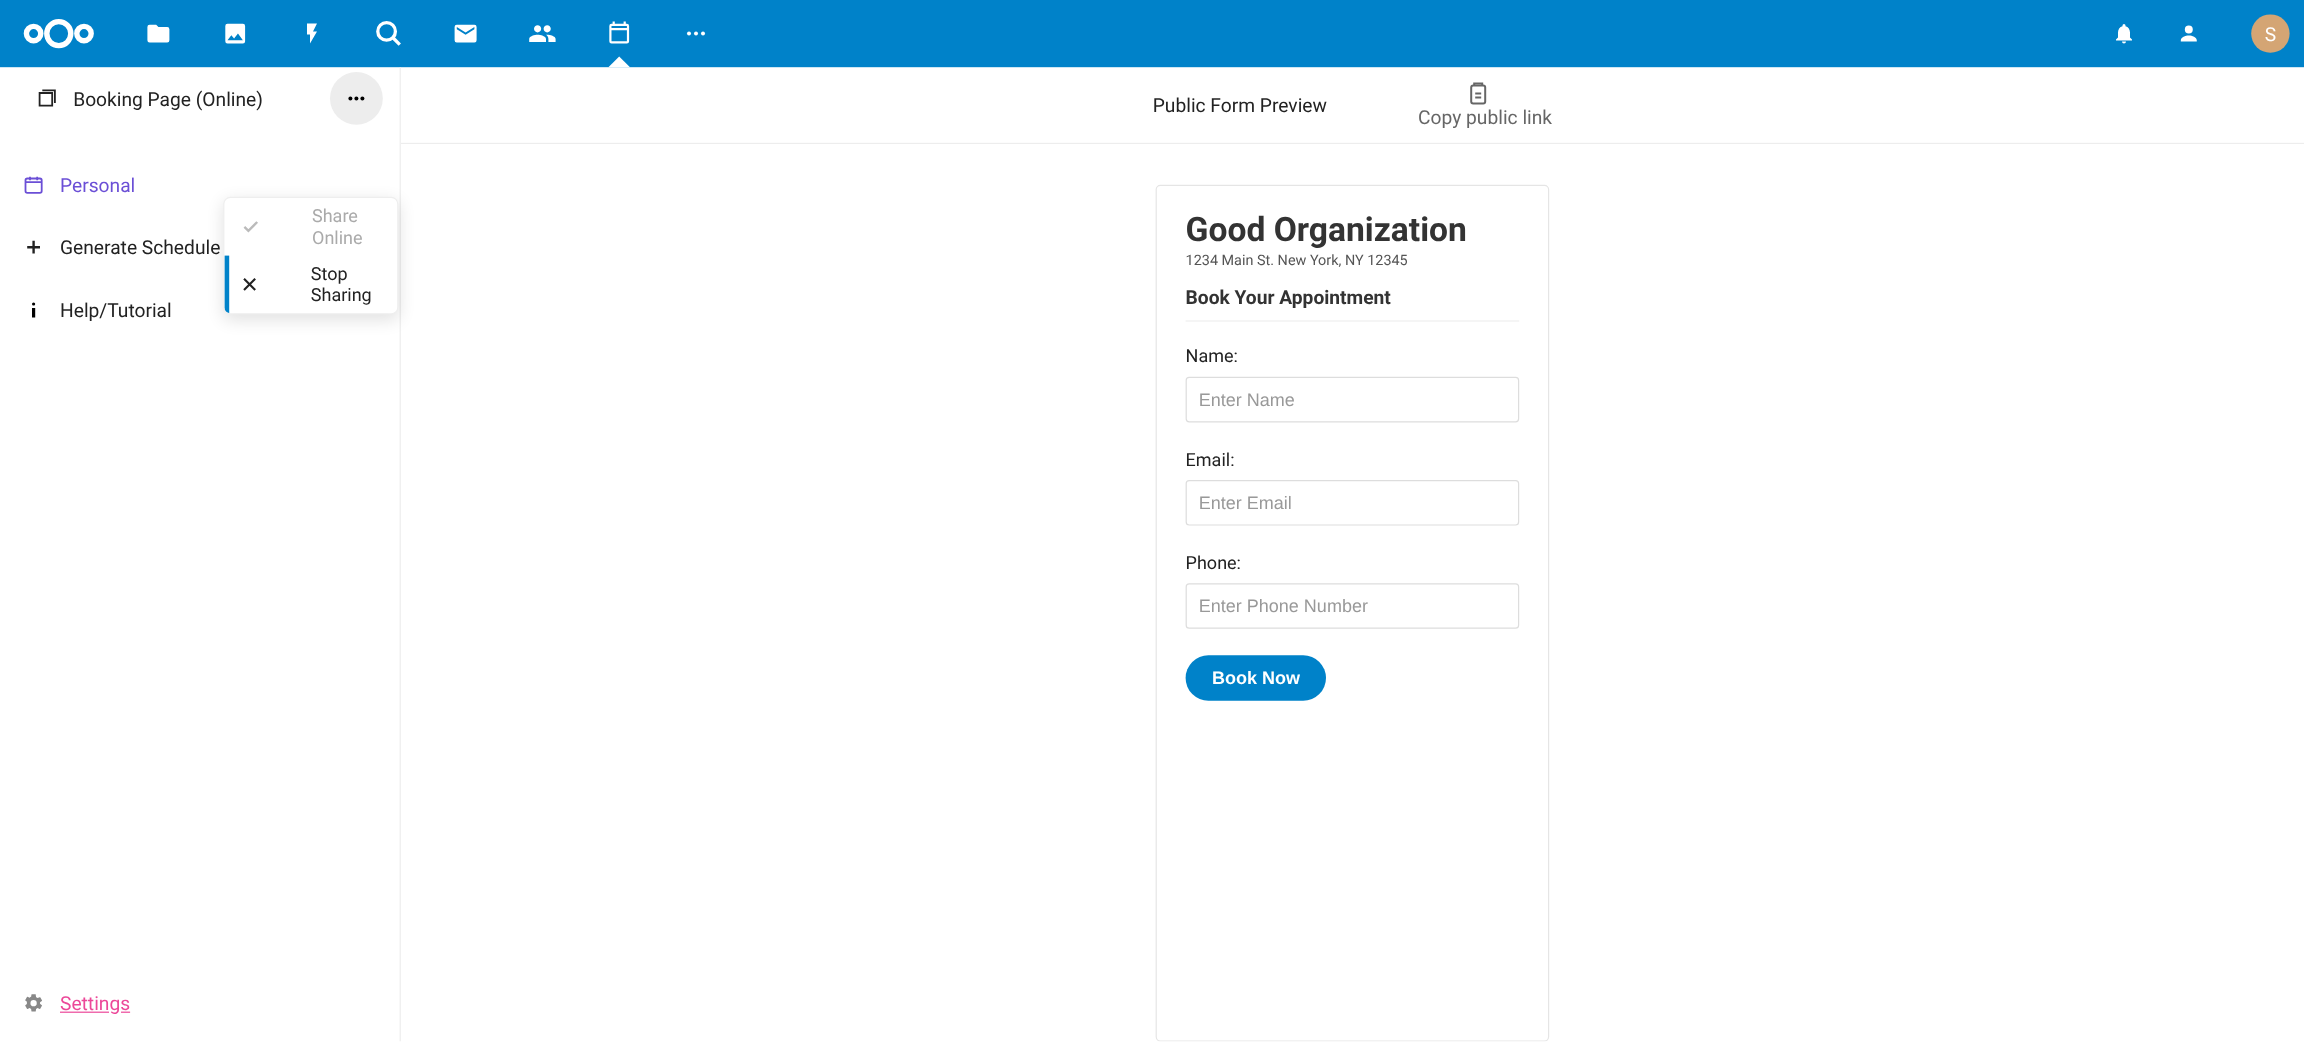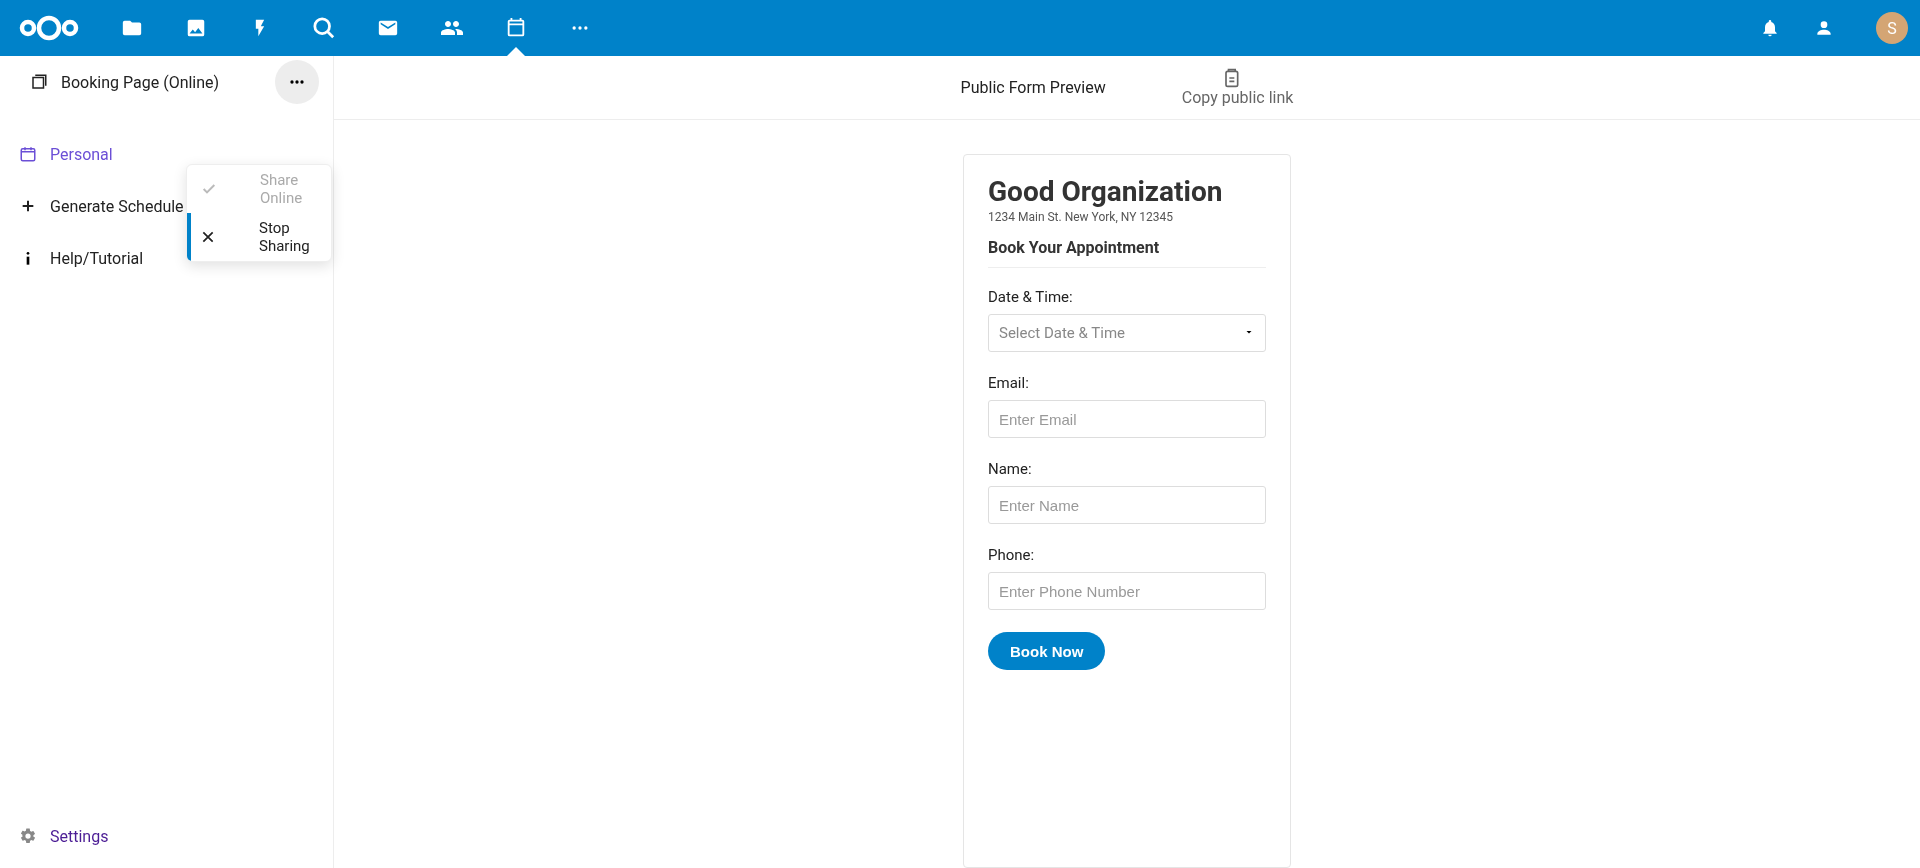--- a/index.html
+++ b/index.html
@@ -22,21 +22,21 @@
 
   
   .sb-row { display: flex; align-items: center; height: 52px; padding: 0 14px; font-size: 16px; color: #222; cursor: pointer; }
   .sb-row .icon { width: 28px; display: flex; align-items: center; justify-content: center; margin-right: 8px; }
   .sb-top { justify-content: space-between; padding-left: 25px; }
   .sb-top-left { display: flex; align-items: center; }
   .more-btn { width: 44px; height: 44px; border-radius: 50%; background: #ededed; display: flex; align-items: center; justify-content: center; cursor: pointer; }
   .sb-spacer { height: 20px; }
   .sb-row.personal .label { color: #6b4fd6; }
   .sb-row.personal svg { stroke: #6b4fd6; }
-  .sb-bottom { margin-top: auto; color: #4c1d95; padding-bottom: 12px; }
+  .sb-bottom { margin-top: auto; color: #ec4899; padding-bottom: 12px; text-decoration: underline; }
   .sb-bottom .icon svg { fill: #888; }
 
   
   .dropdown { position: absolute; top: 108px; left: 186px; width: 146px; background: #fff; border: 1px solid #eee; border-radius: 6px; box-shadow: 0 4px 14px rgba(0,0,0,0.12); overflow: hidden; z-index: 10; }
   .dd-item { display: flex; align-items: center; height: 48px; padding: 0 14px; font-size: 15px; color: #222; cursor: pointer; gap: 33px; }
   .dd-item.disabled { color: #aaa; cursor: default; }
   .dd-item.active { border-left: 4px solid #0082c9; padding-left: 10px; }
   .dd-item .dd-icon { width: 22px; margin-right: 10px; display: flex; align-items: center; justify-content: center; }
 
   
@@ -219,43 +219,32 @@
         <span>Copy public link</span>
       </div>
     </div>
 
     <div class="form-wrap">
       <div class="card">
         <div class="org-name">Good Organization</div>
         <div class="org-addr">1234 Main St. New York, NY 12345</div>
         <div class="sub-h">Book Your Appointment</div>
 
+
         <div class="field">
-          <div class="field-label">Date &amp; Time:</div>
-          <div class="select">
-            <span>Select Date &amp; Time</span>
-            <span>
-              <svg width="12" height="12" viewBox="0 0 24 24">
-                  <path d="M7 10l5 5 5-5z"></path>
-                </svg>
-            </span>
-          </div>
+          <div class="field-label">Name:</div>
+          <input class="input" type="text" placeholder="Enter Name" style="">
         </div>
 
         <div class="field">
           <div class="field-label">Email:</div>
           <input class="input" type="text" placeholder="Enter Email" style="">
         </div>
 
         <div class="field">
-          <div class="field-label">Name:</div>
-          <input class="input" type="text" placeholder="Enter Name" style="">
-        </div>
-
-        <div class="field">
           <div class="field-label">Phone:</div>
           <input class="input" type="text" placeholder="Enter Phone Number" style="">
         </div>
 
         <button class="book-btn">Book Now</button>
       </div>
     </div>
   </div>
 </div>
 

